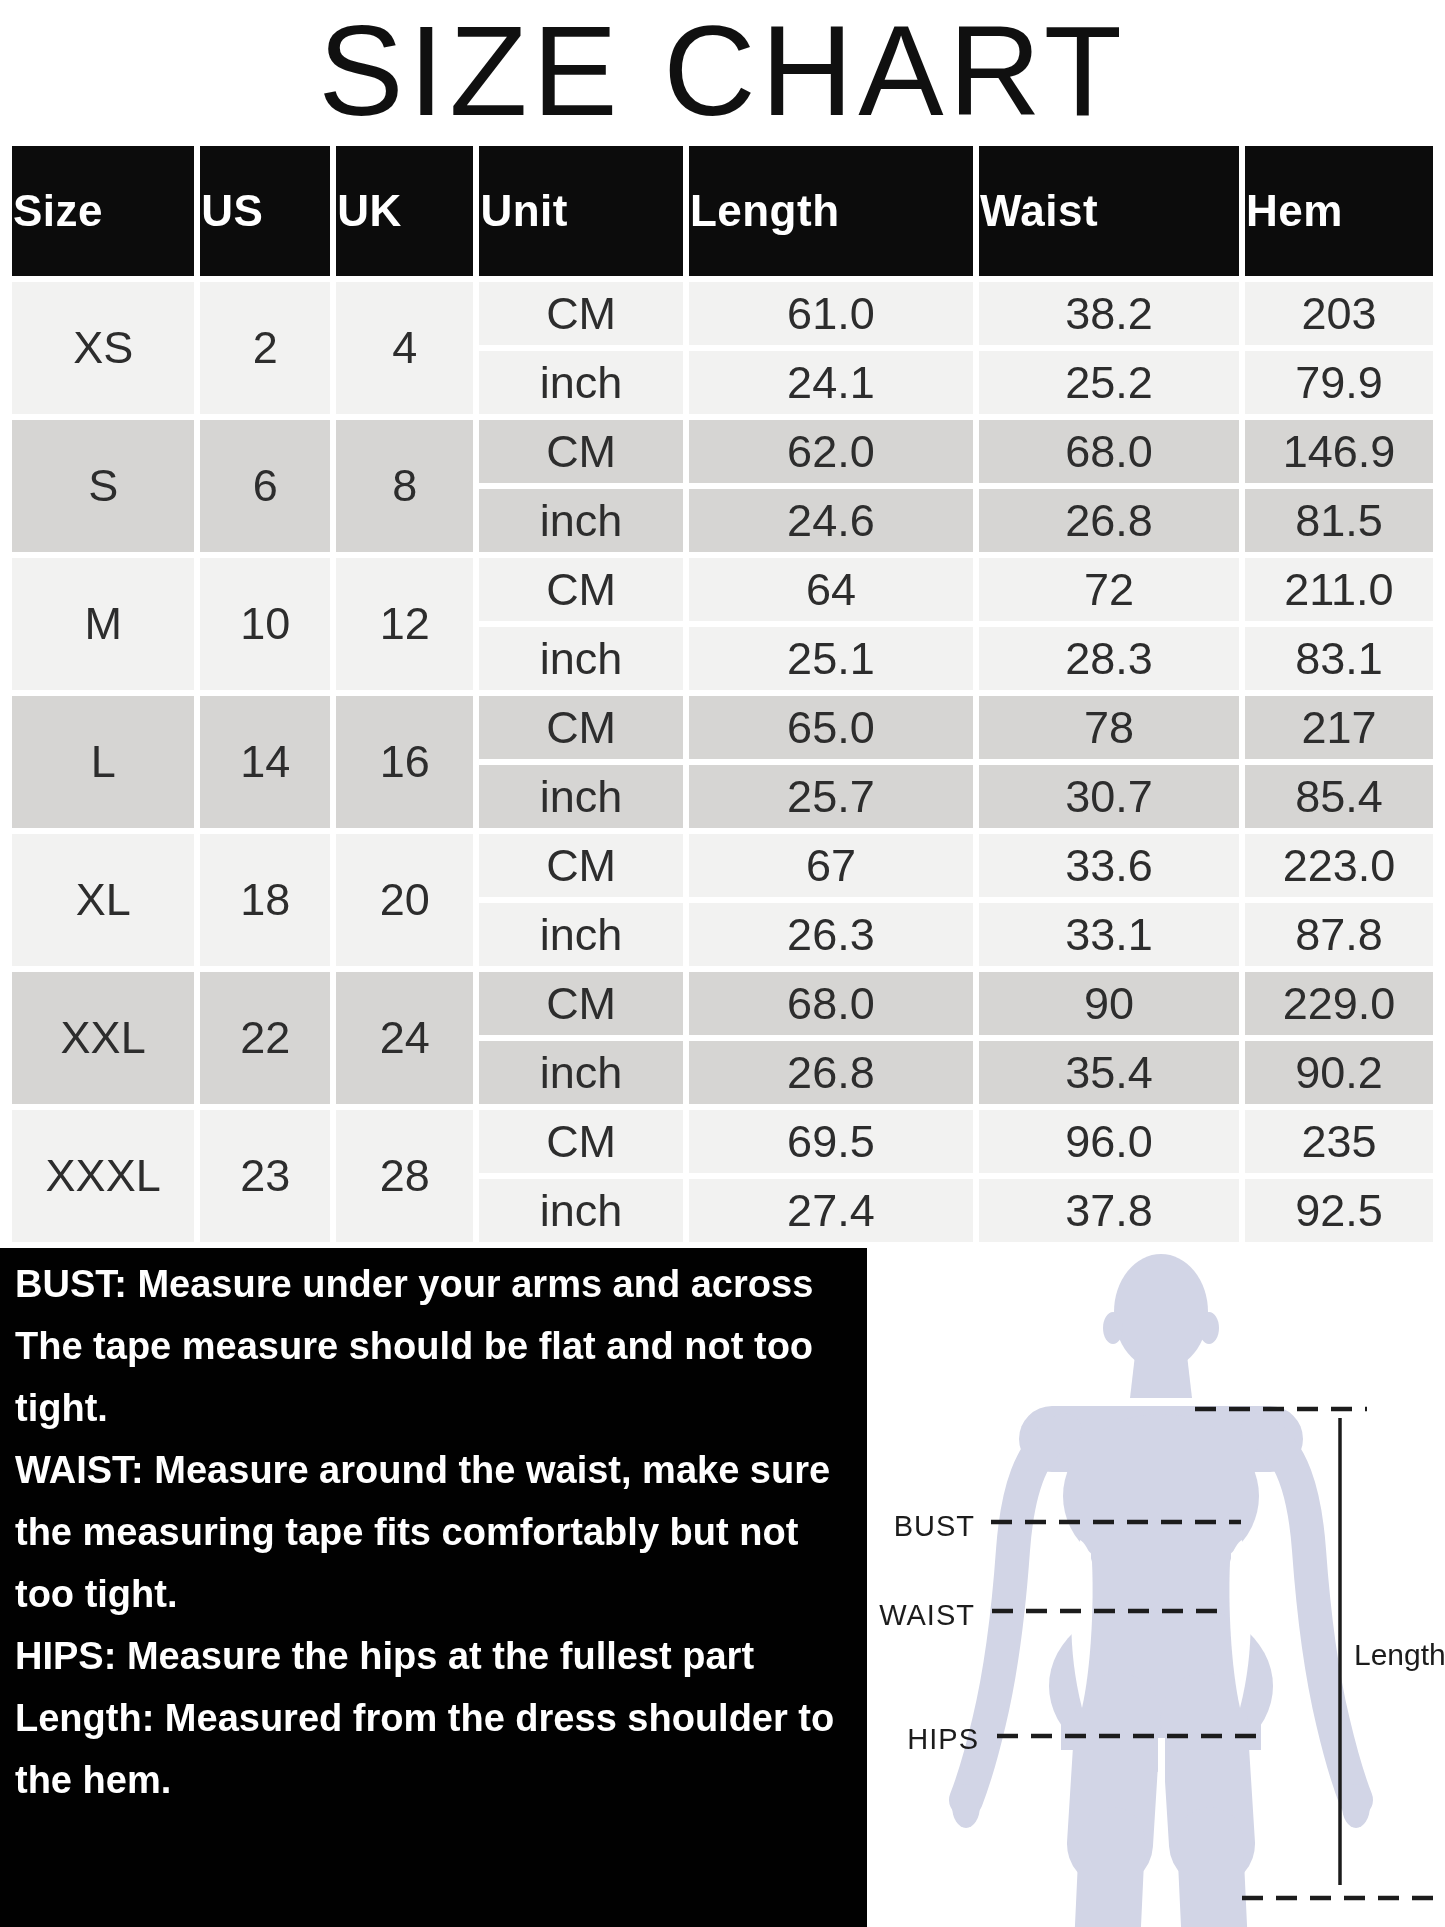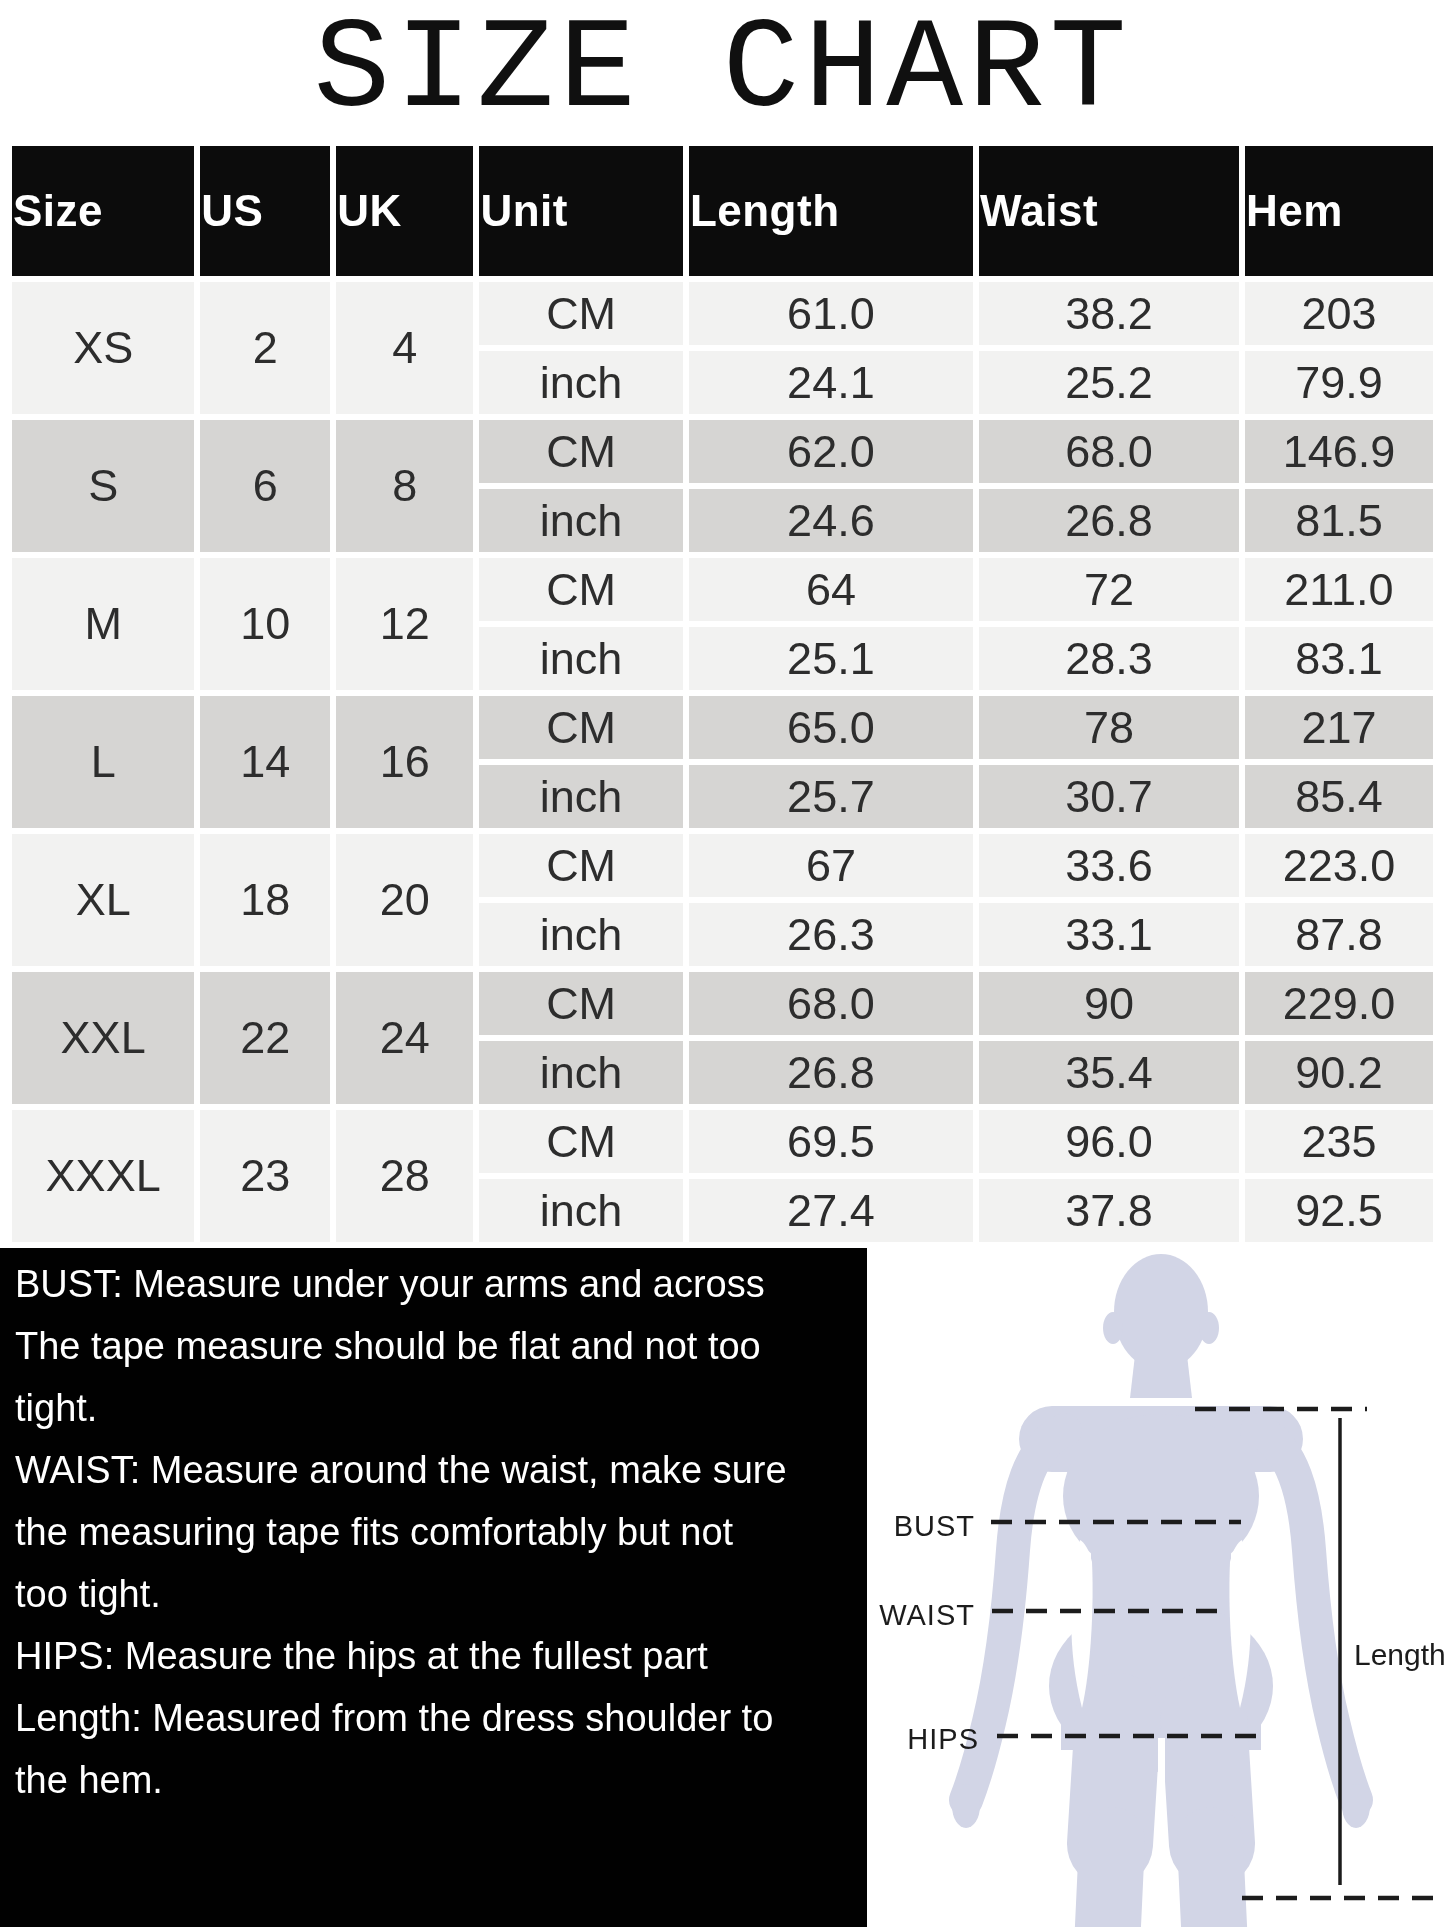--- a/index.html
+++ b/index.html
@@ -1,21 +1,21 @@
 <!DOCTYPE html>
 <html style="--header-bg: #0c0c0c; --header-text: #ffffff; --row-light: #f2f2f1; --row-dark: #d6d5d3; --notes-bg: #010101; --notes-text: #ffffff; --silhouette: #d2d5e6; --text-dark: #2d2d2d; --line: #1c1c1c;"><head>
 <meta charset="utf-8">
 <style>
   html,body{margin:0;padding:0;background:#ffffff;}
   body{width:1445px;height:1927px;font-family:"Liberation Sans","DejaVu Sans",sans-serif;}
   .page{width:1445px;height:1927px;overflow:hidden;background:#fff;}
 
   h1.title{
     margin:0;height:140px;display:flex;align-items:center;justify-content:center;
-    font-size:128px;font-weight:500;letter-spacing:5px;color:#101010;white-space:nowrap;font-family:Liberation Mono, monospace;
+    font-size:128px;font-weight:500;letter-spacing:5px;color:#101010;white-space:nowrap;
   }
 
   table.size-chart{
     width:1433px;margin:0 6px;border-collapse:separate;border-spacing:6px;table-layout:fixed;
     background:#ffffff;
   }
   table.size-chart th{
     background:var(--header-bg);color:var(--header-text);
     font-size:44px;font-weight:bold;height:128px;text-align:left;letter-spacing:0.5px;
   }
@@ -24,21 +24,21 @@
     overflow:hidden;white-space:nowrap;
   }
   td.light{background:var(--row-light);}
   td.dark{background:var(--row-dark);}
 
   .bottom{display:flex;height:703px;}
   .notes{
     width:867px;box-sizing:border-box;background:var(--notes-bg);color:var(--notes-text);
     font-size:38px;line-height:62px;padding:5px 14px 0 15px;overflow:hidden;
   }
-  .note-line{white-space:nowrap;}
+  .note-line{white-space:nowrap;font-weight:bold;}
   .figure-wrap{flex:1;position:relative;background:#fff;}
   .figure-wrap svg{display:block;width:578px;height:703px;}
   .diagram-label{font-family:"Liberation Sans","DejaVu Sans",sans-serif;fill:var(--line);}
 </style>
 </head>
 <body>
 
 <div class="page">
 
   <h1 class="title">SIZE CHART</h1>

